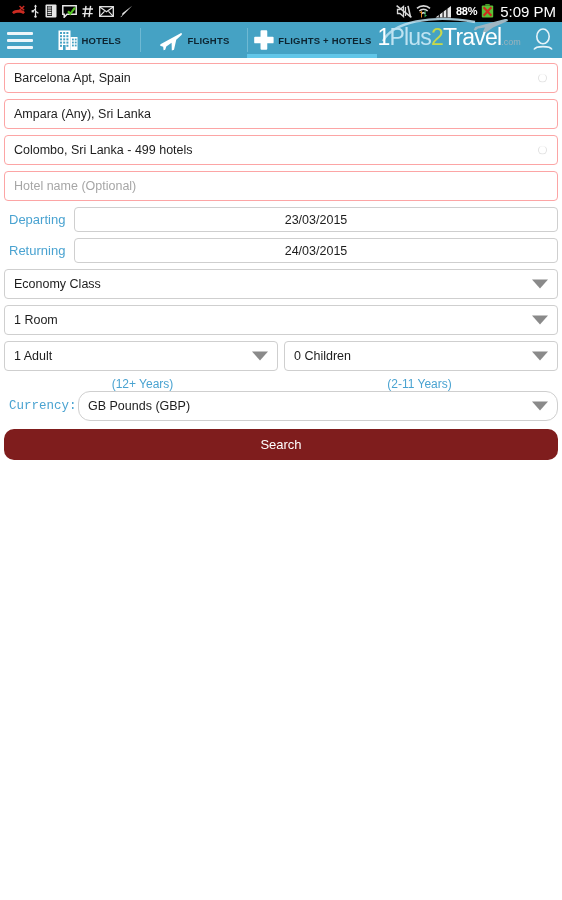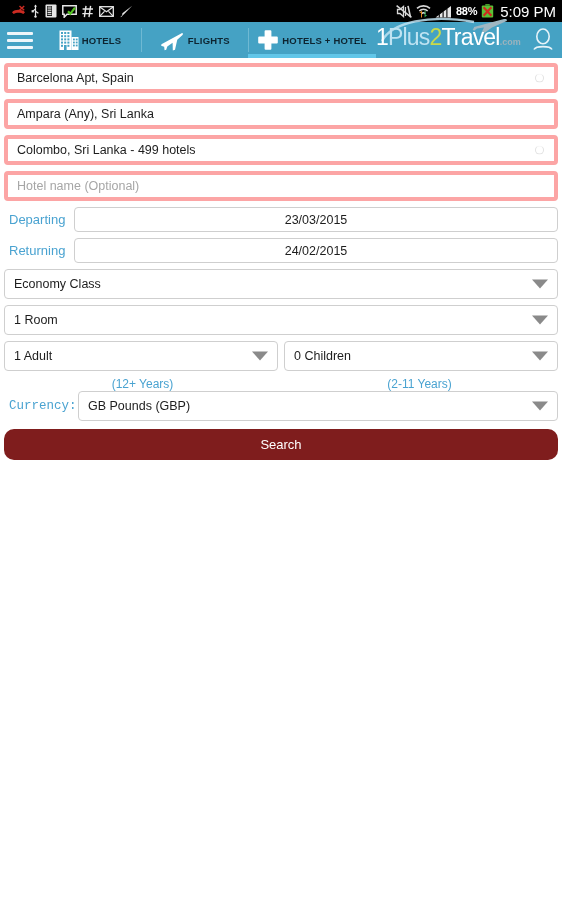--- a/index.html
+++ b/index.html
@@ -76,37 +76,37 @@
   }
   .logo-text {
     font-size: 23px; line-height: 23px; white-space: nowrap;
     font-family: "Liberation Sans", sans-serif; letter-spacing: -0.8px;
     position: relative; z-index: 2;
   }
   .lg-1 { color: #ffffff; }
   .lg-plus { color: #bfe3f2; }
   .lg-2 { color: #c9d94a; }
   .lg-travel { color: #ffffff; }
-  .lg-com { color: #9bb3bd; font-size: 9px; letter-spacing: 0; font-weight: bold; }
+  .lg-com { color: #9bb3bd; font-size: 9px; letter-spacing: 0; }
   .swoosh {
     position: absolute; left: 2px; top: -6px; width: 150px; height: 26px;
     z-index: 1; overflow: visible;
   }
   .avatar-btn {
     width: 38px; display: flex; align-items: center; justify-content: center;
     cursor: pointer;
   }
 
   
   .form { padding: 5px 4px 0 4px; }
 
   .fld {
     position: relative;
     height: 30px;
-    border: 4px solid #fca5a5;
+    border: 1px solid #fca5a5;
     border-radius: 4px;
     background: #ffffff;
     margin-bottom: 6px;
     display: flex;
     align-items: center;
     padding: 0 9px;
   }
   .fld .val {
     font-size: 12.5px; color: #1d1d1d;
     font-family: "Liberation Sans", sans-serif;
@@ -157,21 +157,21 @@
   .hintrow .hint {
     flex: 1; text-align: center; font-size: 12px; color: #4aa3d1;
     font-family: "Liberation Sans", sans-serif;
   }
 
   .currow { display: flex; align-items: center; margin-bottom: 8px; }
   .currow .clabel {
     width: 74px; font-size: 12.5px; color: #4aa3d1; padding-left: 5px;
     font-family: Liberation Mono, monospace;
   }
-  .currow .sel { flex: 1; margin-bottom: 0; }
+  .currow .sel { flex: 1; margin-bottom: 0; border-radius: 12px; }
 
   .searchbtn {
     height: 31px; border-radius: 10px; background: #7f1d1d;
     display: flex; align-items: center; justify-content: center;
     cursor: pointer; border: none; width: 100%;
   }
   .searchbtn .lbl {
     font-size: 13px; color: #ffffff;
     font-family: "Liberation Sans", sans-serif;
   }
@@ -291,21 +291,21 @@
     <svg width="26" height="22" viewBox="0 0 26 22">
       <path d="M2.2 12.8 L24.4 6.6 C25.6 6.3 25.9 8 24.8 8.6 L18.6 12.1 L14.2 21.2 L11.9 21.4 L13.4 13.9 L7.4 16.4 L5.6 19.3 L3.9 19.4 L4.3 15.9 L1.6 14.2 Z" fill="#ffffff" transform="rotate(-13 13 13)"></path>
     </svg>
     <span class="lbl">FLIGHTS</span>
   </div>
 
   <div class="navtab combo active">
     <svg width="22" height="22" viewBox="0 0 22 22">
       <path d="M8.6 1.2 H13.4 A1 1 0 0 1 14.4 2.2 V7.6 H19.8 A1 1 0 0 1 20.8 8.6 V13.4 A1 1 0 0 1 19.8 14.4 H14.4 V19.8 A1 1 0 0 1 13.4 20.8 H8.6 A1 1 0 0 1 7.6 19.8 V14.4 H2.2 A1 1 0 0 1 1.2 13.4 V8.6 A1 1 0 0 1 2.2 7.6 H7.6 V2.2 A1 1 0 0 1 8.6 1.2 Z" fill="#ffffff"></path>
     </svg>
-    <span class="lbl">HOTELS + HOTEL</span>
+    <span class="lbl">FLIGHTS + HOTELS</span>
   </div>
 
   <div class="logo">
     <svg class="swoosh" viewBox="0 0 150 26">
       <path d="M4 25 C14 6, 52 -2, 96 6" stroke="#bfe3f2" stroke-width="2.4" fill="none" opacity="0.85"></path>
       <path d="M96 11 L126 3 C129 2.4 130 4.6 127.6 5.6 L114 11.4 L107 16.6 L103.6 16.6 L106 11.6 L99 12.4 L96.5 14.4 L94.6 14 L96 11.6 Z" fill="#9fb7c2"></path>
     </svg>
     <div class="logo-text">
       <span class="lg-1">1</span><span class="lg-plus">Plus</span><span class="lg-2">2</span><span class="lg-travel">Travel</span><span class="lg-com">.com</span>
     </div>
@@ -342,21 +342,21 @@
   <div class="daterow">
     <span class="dlabel">Departing</span>
     <div class="datebox">
       <span class="dv">23/03/2015</span>
     </div>
   </div>
 
   <div class="daterow">
     <span class="dlabel">Returning</span>
     <div class="datebox">
-      <span class="dv">24/02/2015</span>
+      <span class="dv">24/03/2015</span>
     </div>
   </div>
 
   <div class="sel">
     <span class="val">Economy Class</span>
     <span class="caret"></span>
   </div>
 
   <div class="sel">
     <span class="val">1 Room</span>

